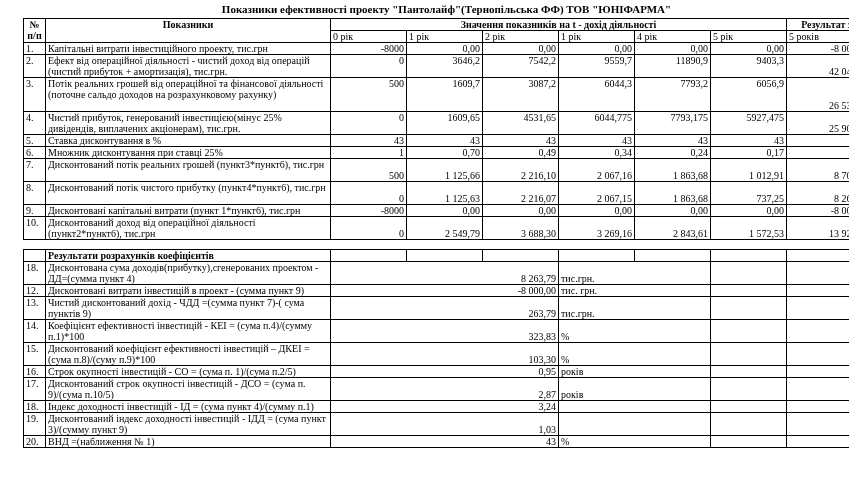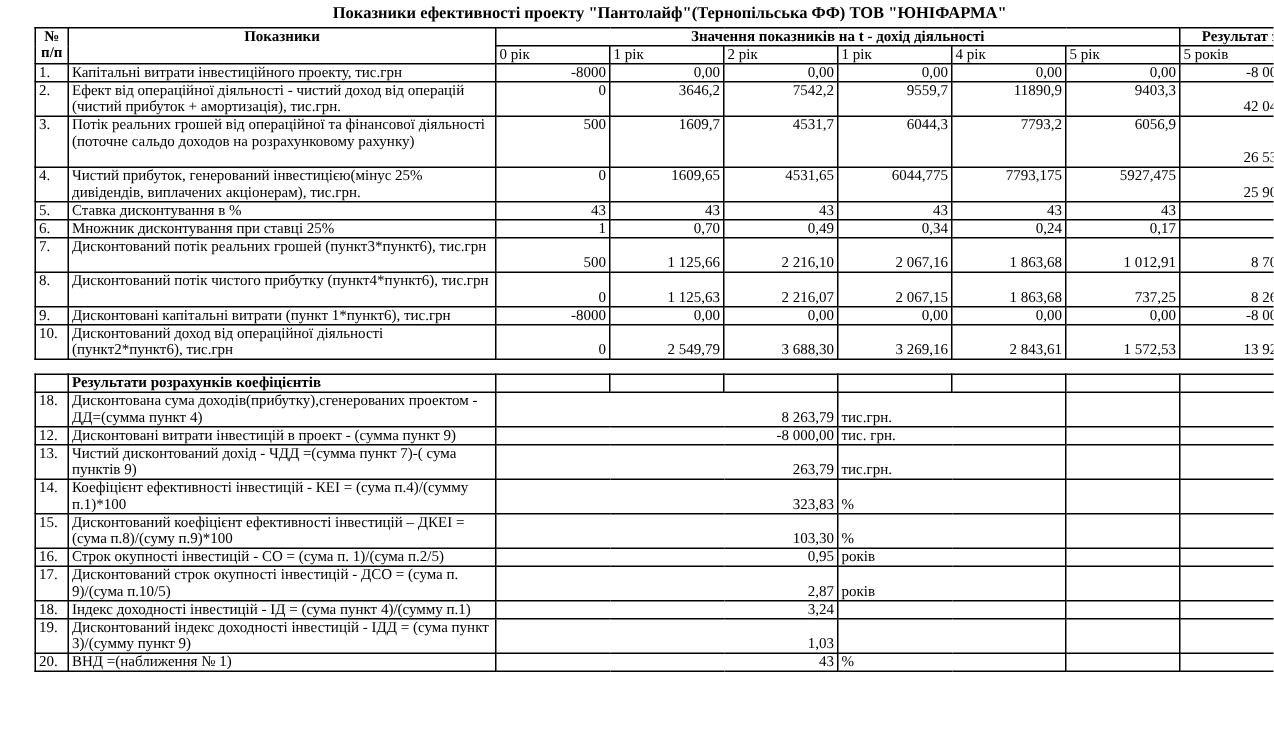--- a/index.html
+++ b/index.html
@@ -132,21 +132,21 @@
         <td class="right">9559,7</td>
         <td class="right">11890,9</td>
         <td class="right">9403,3</td>
         <td class="right" style="vertical-align:bottom">42 042,30</td>
       </tr>
       <tr style="height:34px">
         <td>3.</td>
         <td>Потік реальних грошей від операційної та фінансової діяльності (поточне сальдо доходов на розрахунковому рахунку)</td>
         <td class="right">500</td>
         <td class="right">1609,7</td>
-        <td class="right">4531,7</td>
+        <td class="right">3087,2</td>
         <td class="right">6044,3</td>
         <td class="right">7793,2</td>
         <td class="right">6056,9</td>
         <td class="right" style="vertical-align:bottom">26 536,30</td>
       </tr>
       <tr class="rowtall">
         <td>4.</td>
         <td>Чистий прибуток, генерований інвестицією(мінус 25% дивідендів, виплачених акціонерам), тис.грн.</td>
         <td class="right">0</td>
         <td class="right">1609,65</td>

